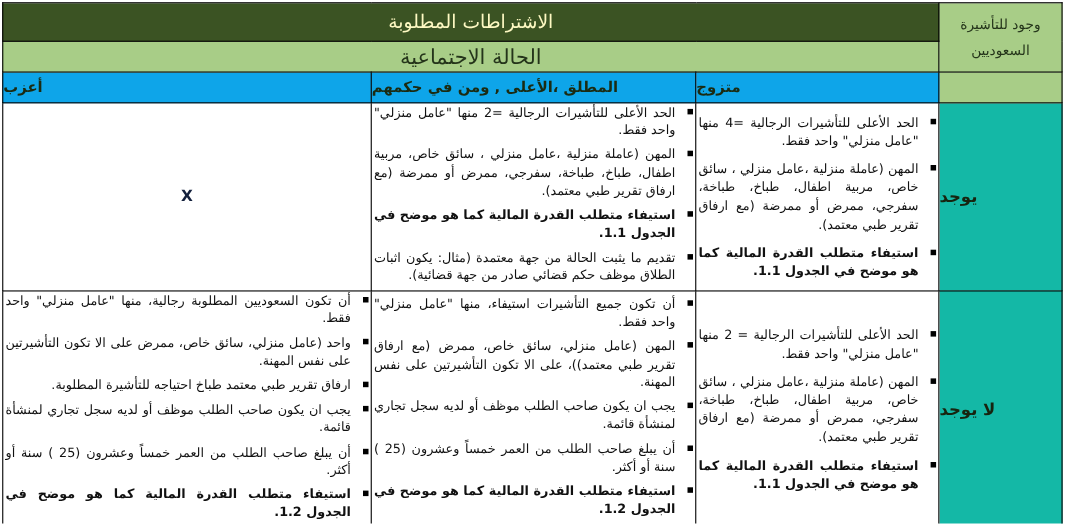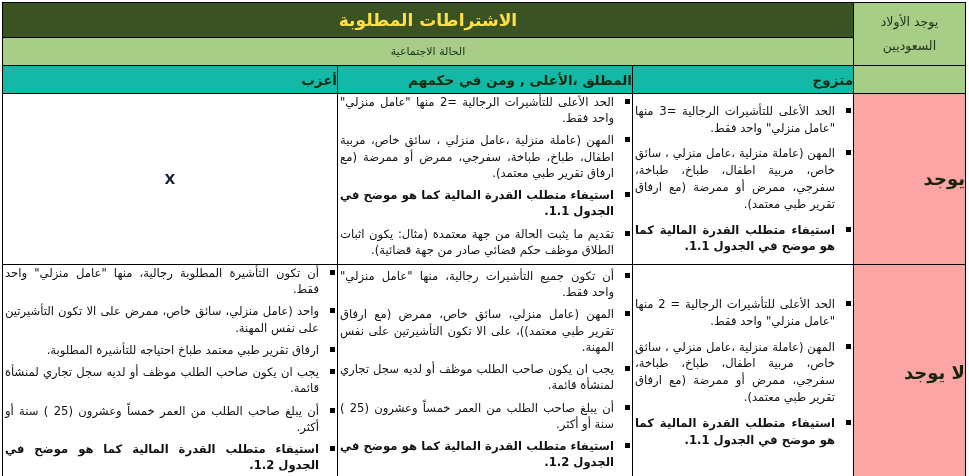--- a/index.html
+++ b/index.html
@@ -26,62 +26,62 @@
   }
   
   col.c-children{width:112px;}
   col.c-married{width:221px;}
   col.c-divorced{width:295px;}
   col.c-single{width:335px;}
 
   
   .title-cell{
     background:#3b5323;
-    color:#fde047;
+    color:#fef9c3;
     text-align:center;
-    font-weight:bold;
+    font-weight:normal;
     font-size:17px;
     height:34px;
     letter-spacing:0px;
   }
   .band-social{
     background:#a8cd87;
     color:#24341a;
     text-align:center;
-    font-size:11px;
+    font-size:19px;
     height:27px;
     font-weight:normal;
   }
   .band-children{
     background:#a8cd87;
     color:#24341a;
     text-align:center;
     font-size:12.5px;
     font-weight:normal;
     line-height:1.9;
   }
   .sub-head{
-    background:#14b8a6;
+    background:#0ea5e9;
     color:#1b2b12;
-    text-align:right;
+    text-align:left;
     font-weight:bold;
     font-size:13.5px;
     height:27px;
   }
 
   
   td.body-cell{
     background:#ffffff;
     padding:8px 9px 8px 9px;
   }
   td.children-cell{
-    background:#fca5a5;
-    text-align:right;
+    background:#14b8a6;
+    text-align:left;
     font-weight:bold;
-    font-size:18px;
+    font-size:15px;
     color:#17240f;
   }
   td.x-cell{
     background:#ffffff;
     text-align:center;
     font-weight:bold;
     font-size:14px;
     color:#14213d;
   }
 
@@ -121,40 +121,40 @@
   <table class="req-table">
     <colgroup>
       <col class="c-children">
       <col class="c-married">
       <col class="c-divorced">
       <col class="c-single">
     </colgroup>
     <tbody>
 
       <tr>
-        <td class="band-children" rowspan="2">يوجد الأولاد السعوديين</td>
+        <td class="band-children" rowspan="2">وجود للتأشيرة السعوديين</td>
         <td class="title-cell" colspan="3">الاشتراطات المطلوبة</td>
       </tr>
 
       <tr>
         <td class="band-social" colspan="3">الحالة الاجتماعية</td>
       </tr>
 
       <tr>
         <td class="band-children"></td>
         <td class="sub-head">متزوج</td>
         <td class="sub-head">المطلق ،الأعلى , ومن في حكمهم</td>
         <td class="sub-head">أعزب</td>
       </tr>
 
       <tr>
         <td class="children-cell">يوجد</td>
         <td class="body-cell">
           <ul class="reqs">
-              <li>الحد الأعلى للتأشيرات الرجالية =3  منها "عامل منزلي" واحد فقط.</li>
+              <li>الحد الأعلى للتأشيرات الرجالية =4  منها "عامل منزلي" واحد فقط.</li>
               <li>المهن (عاملة منزلية ،عامل منزلي ، سائق خاص، مربية اطفال، طباخ، طباخة، سفرجي، ممرض أو ممرضة (مع ارفاق تقرير طبي معتمد).</li>
               <li><span class="bld">استيفاء متطلب القدرة المالية كما هو موضح في الجدول 1.1.</span></li>
             </ul>
         </td>
         <td class="body-cell">
           <ul class="reqs tight">
               <li>الحد الأعلى للتأشيرات الرجالية =2  منها "عامل منزلي" واحد فقط.</li>
               <li>المهن (عاملة منزلية ،عامل منزلي ، سائق خاص، مربية اطفال، طباخ، طباخة، سفرجي، ممرض أو ممرضة (مع ارفاق تقرير طبي معتمد).</li>
               <li><span class="bld">استيفاء متطلب القدرة المالية كما هو موضح في الجدول 1.1.</span></li>
               <li>تقديم ما يثبت الحالة من جهة معتمدة (مثال: يكون اثبات الطلاق موظف حكم قضائي صادر من جهة قضائية).</li>
@@ -167,30 +167,30 @@
         <td class="children-cell">لا يوجد</td>
         <td class="body-cell">
           <ul class="reqs">
               <li>الحد الأعلى للتأشيرات الرجالية = 2  منها "عامل منزلي" واحد فقط.</li>
               <li>المهن (عاملة منزلية ،عامل منزلي ، سائق خاص، مربية اطفال، طباخ، طباخة، سفرجي، ممرض أو ممرضة (مع ارفاق تقرير طبي معتمد).</li>
               <li><span class="bld">استيفاء متطلب القدرة المالية كما هو موضح في الجدول 1.1.</span></li>
             </ul>
         </td>
         <td class="body-cell">
           <ul class="reqs tight">
-              <li>أن تكون جميع التأشيرات رجالية،  منها "عامل منزلي" واحد فقط.</li>
+              <li>أن تكون جميع التأشيرات استيفاء،  منها "عامل منزلي" واحد فقط.</li>
               <li>المهن (عامل منزلي، سائق خاص، ممرض (مع ارفاق تقرير طبي معتمد))، على الا تكون التأشيرتين على نفس المهنة.</li>
               <li>يجب ان يكون صاحب الطلب موظف أو لديه سجل تجاري لمنشأة قائمة.</li>
               <li>أن يبلغ صاحب الطلب من العمر خمساً وعشرون (25 ) سنة أو أكثر.</li>
               <li><span class="bld">استيفاء متطلب القدرة المالية كما هو موضح في الجدول 1.2.</span></li>
             </ul>
         </td>
         <td class="body-cell">
           <ul class="reqs tight">
-              <li>أن تكون التأشيرة المطلوبة رجالية،  منها "عامل منزلي" واحد فقط.</li>
+              <li>أن تكون السعوديين المطلوبة رجالية،  منها "عامل منزلي" واحد فقط.</li>
               <li>واحد (عامل منزلي، سائق خاص، ممرض على الا تكون التأشيرتين على نفس المهنة.</li>
               <li>ارفاق تقرير طبي معتمد طباخ احتياجه للتأشيرة المطلوبة.</li>
               <li>يجب ان يكون صاحب الطلب موظف أو لديه سجل تجاري لمنشأة قائمة.</li>
               <li>أن يبلغ صاحب الطلب من العمر خمساً وعشرون (25 ) سنة أو أكثر.</li>
               <li><span class="bld">استيفاء متطلب القدرة المالية كما هو موضح في الجدول 1.2.</span></li>
             </ul>
         </td>
       </tr>
     </tbody>
   </table>

